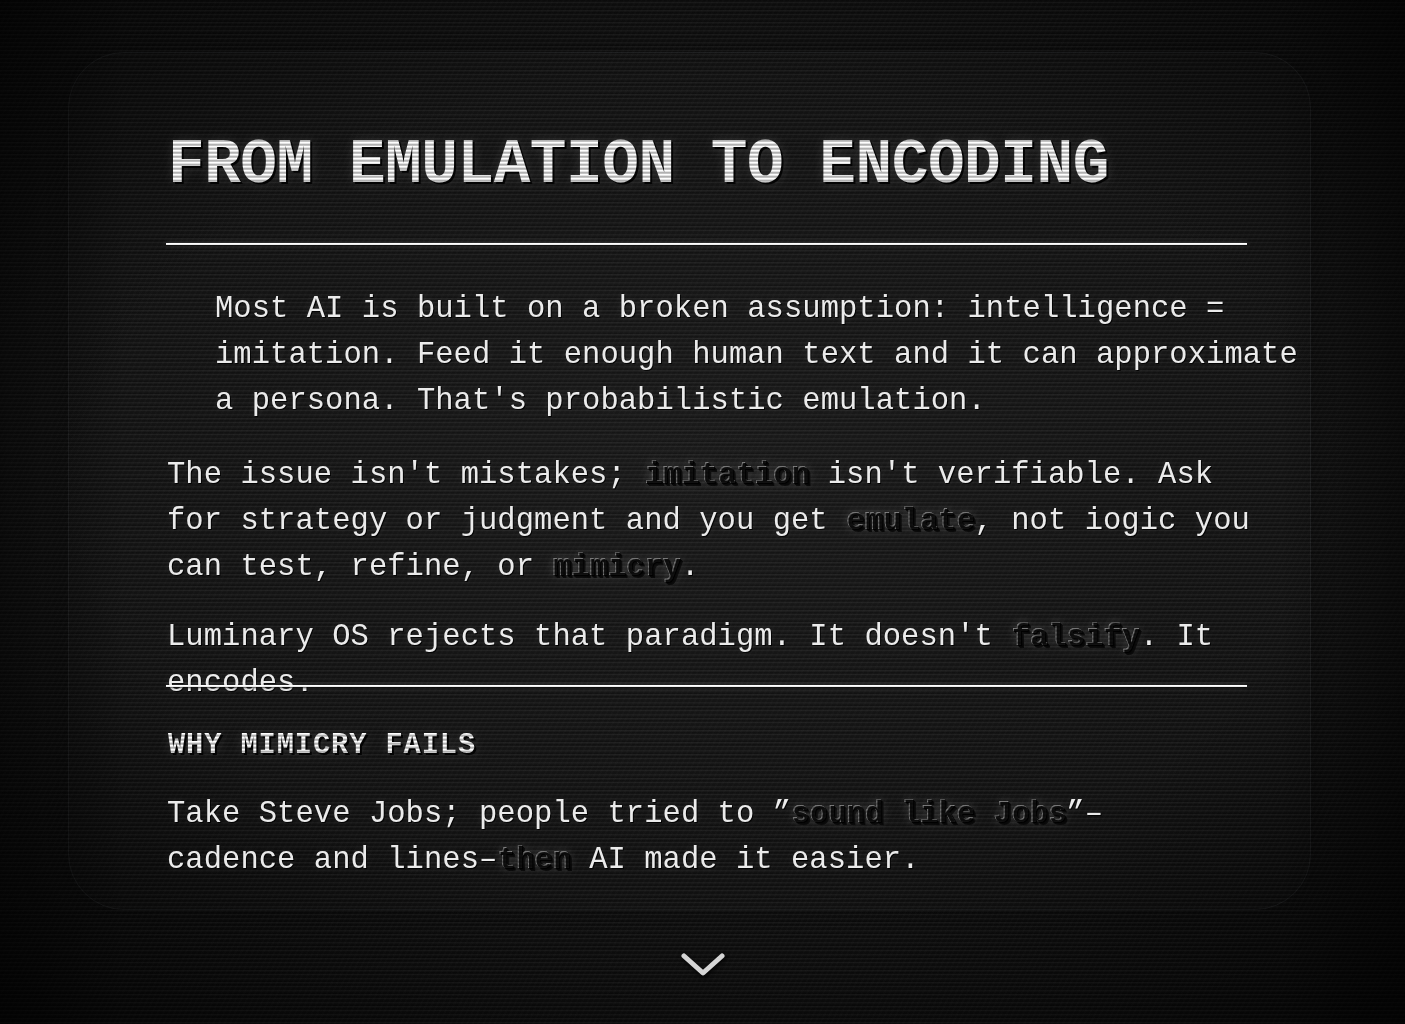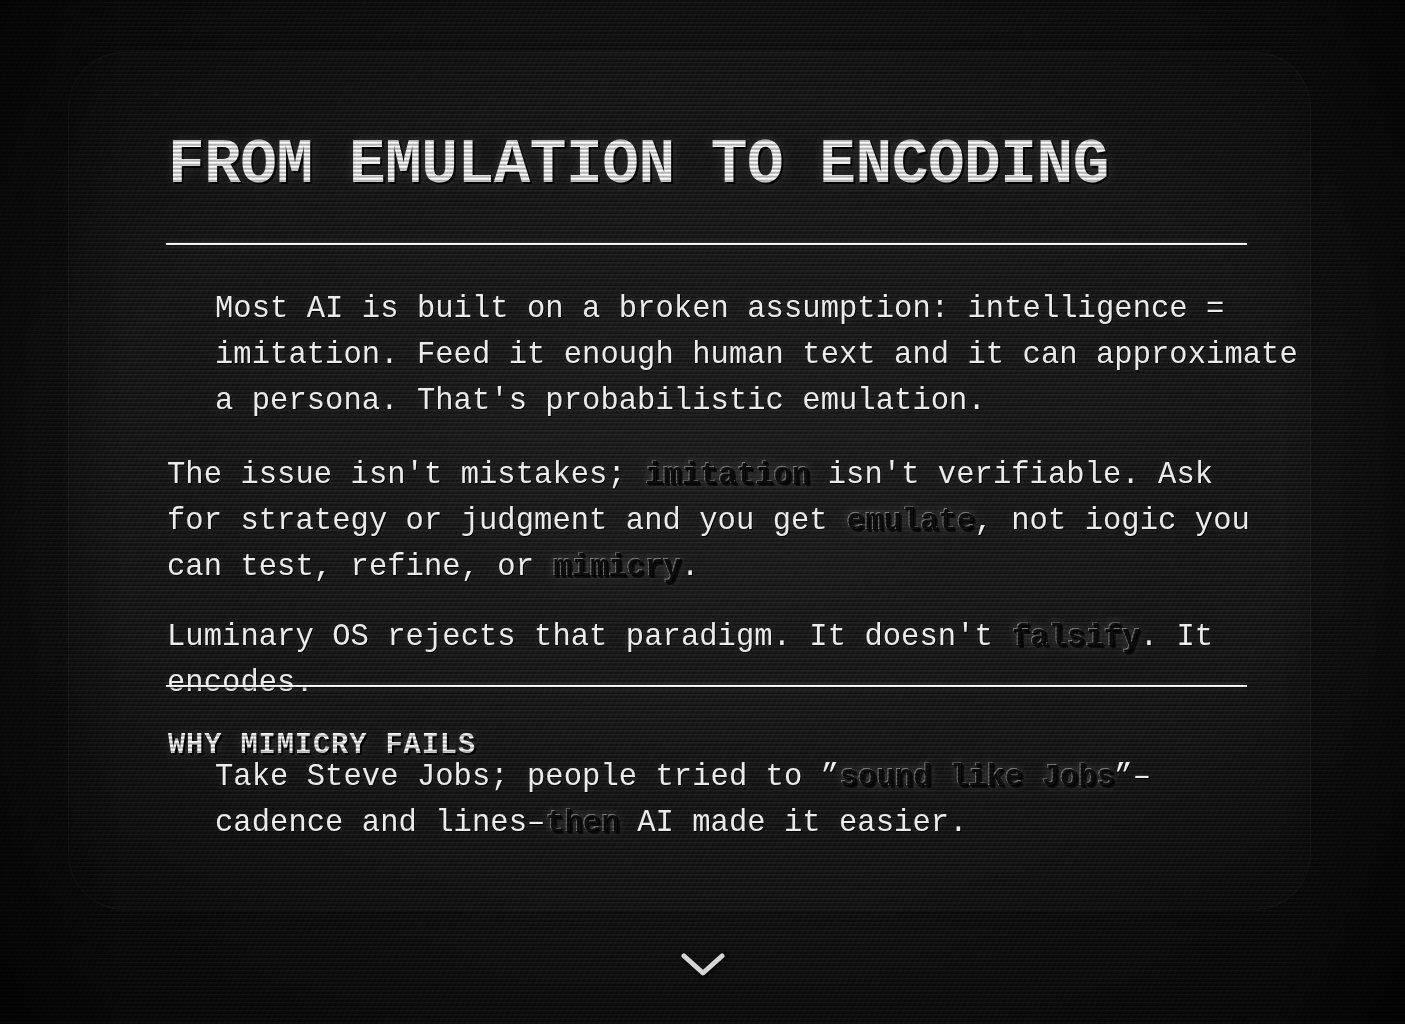--- a/index.html
+++ b/index.html
@@ -163,21 +163,21 @@
     left: 2px;
     font-size: 29px;
     font-weight: 700;
     letter-spacing: 0.9px;
     text-transform: uppercase;
     white-space: nowrap;
     transform: scaleX(0.99);
     transform-origin: left center;
   }
 
-  #para-4 { top: 754px; width: 1060px; margin-left: 48px; }
+  #para-4 { top: 791px; width: 1060px; }
 
   
   #scroll-chevron {
     position: absolute;
     left: 0;
     right: 0;
     top: 945px;
     height: 40px;
     display: flex;
     align-items: center;

